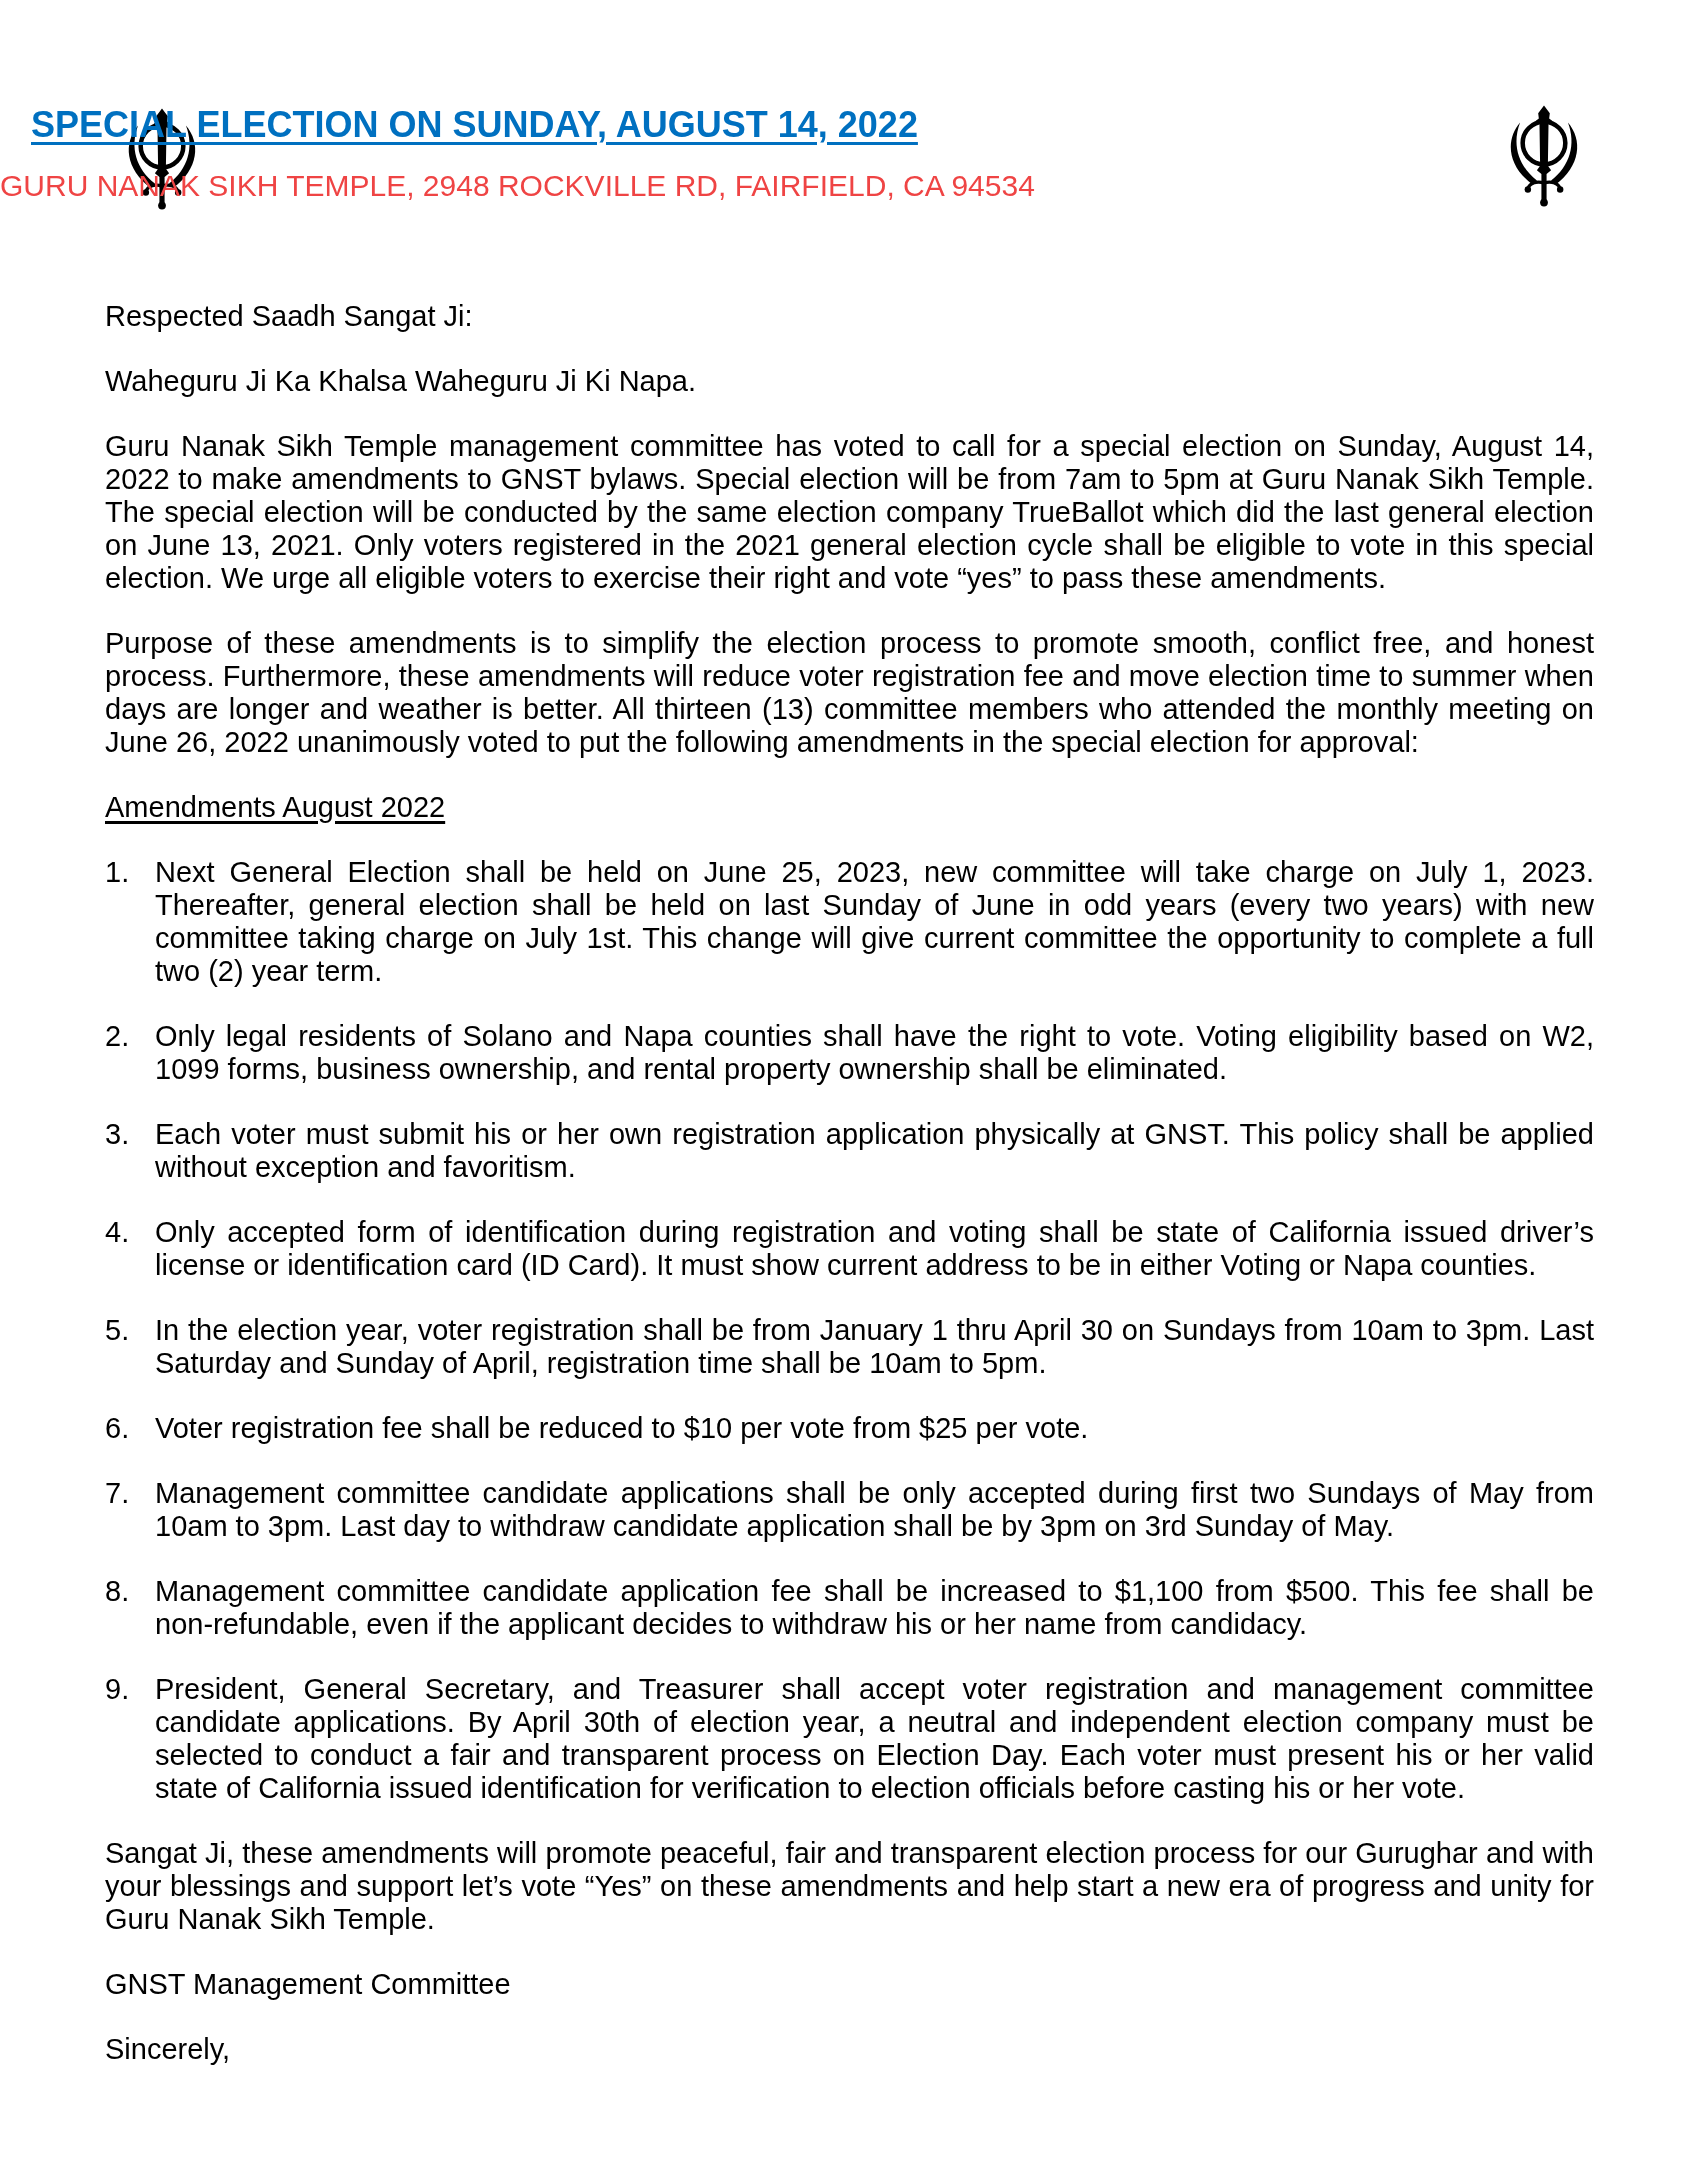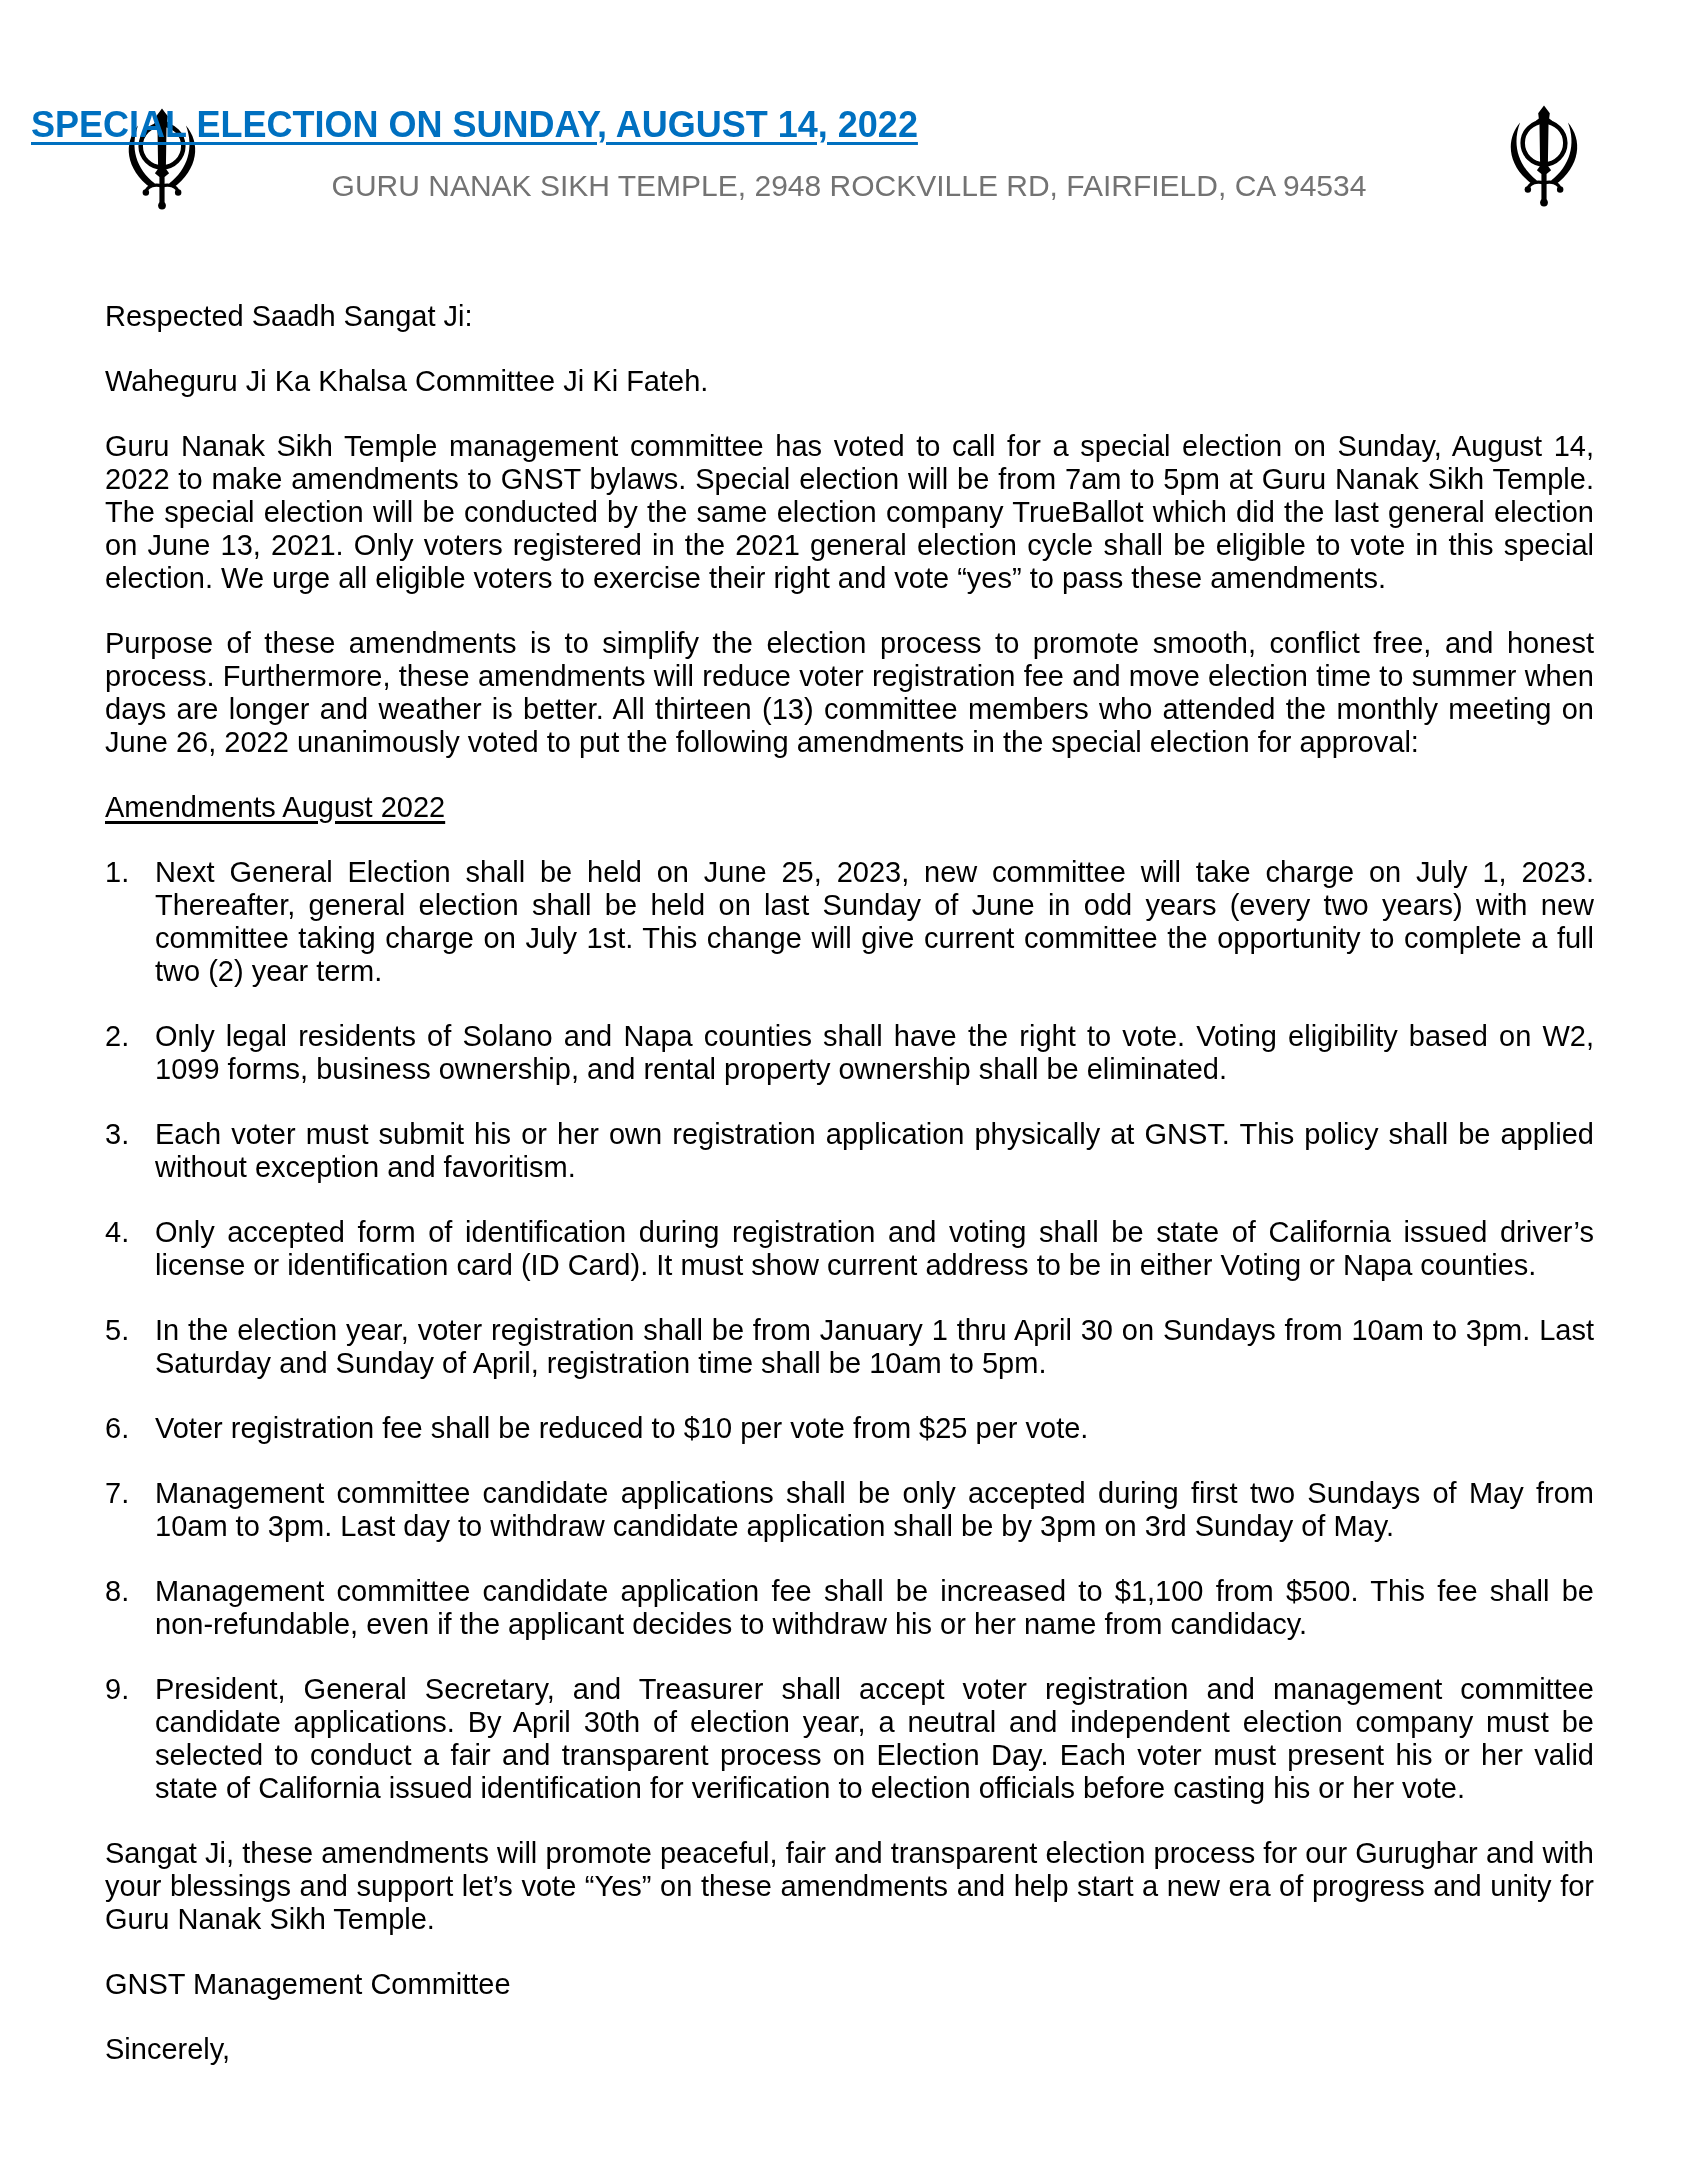--- a/index.html
+++ b/index.html
@@ -5,22 +5,22 @@
   html, body { margin: 0; padding: 0; background: #ffffff; }
   body { width: 1698px; height: 2183px; position: relative; overflow: hidden;
          font-family: "Liberation Sans", sans-serif; color: #000; }
   .khanda { position: absolute; width: 84px; height: 104px; }
   .khanda svg { width: 100%; height: 100%; }
   #khanda-left { left: 120px; top: 107px; }
   #khanda-right { left: 1502px; top: 104px; }
   .title { position: absolute; left: 0; width: 1698px; top: 104px; text-align: left;
            color: #0070C0; font-weight: bold; font-size: 36px; text-decoration: underline;
            text-decoration-thickness: 3.2px; text-underline-offset: 5.2px; padding-left: 31px; }
-  .subtitle { position: absolute; left: 0; width: 1698px; top: 169px; text-align: center;
-              color: #737373; font-size: 30px; }
+  .subtitle { position: absolute; left: 0; width: 1698px; top: 169px; 
+              color: #ef4444; font-size: 30px; }
   .content { position: absolute; left: 105px; width: 1489px; top: 300px;
              font-size: 29px; line-height: 33px; }
   .content p { margin: 0 0 32px 0; text-align: justify; }
   .heading { text-align: center; font-weight: normal; text-decoration: underline;
              text-decoration-thickness: 2.6px; text-underline-offset: 3.9px; margin: 0 0 31px 0; }
   ol.amend { list-style: none; margin: 0; padding: 0; }
   ol.amend li { position: relative; padding-left: 50px; margin: 0 0 32px 0; text-align: justify; }
   ol.amend li .num { position: absolute; left: 0; top: 0; }
 </style>
 </head>
@@ -50,21 +50,21 @@
     <circle cx="90" cy="132" r="5" fill="#000"></circle>
     <circle cx="65" cy="152" r="6" fill="#000"></circle>
   </svg>
 </div>
 
 <div class="title">SPECIAL ELECTION ON SUNDAY,  AUGUST 14, 2022</div>
 <div class="subtitle">GURU NANAK SIKH TEMPLE, 2948 ROCKVILLE RD, FAIRFIELD, CA 94534</div>
 
 <div class="content">
   <p>Respected Saadh Sangat Ji:</p>
-  <p>Waheguru Ji Ka Khalsa Committee Ji Ki Fateh.</p>
+  <p>Waheguru Ji Ka Khalsa Waheguru Ji Ki Napa.</p>
   <p>Guru Nanak Sikh Temple management committee has voted to call for a special election on Sunday, August 14, 2022 to make amendments to GNST bylaws.  Special election will be from 7am to 5pm at Guru Nanak Sikh Temple.  The special election will be conducted by the same election company TrueBallot which did the last general election on June 13, 2021.  Only voters registered in the 2021 general election cycle shall be eligible to vote in this special election.  We urge all eligible voters to exercise their right and vote “yes” to pass these amendments.</p>
   <p>Purpose of these amendments is to simplify the election process to promote smooth, conflict free, and honest process.  Furthermore, these amendments will reduce voter registration fee and move election time to summer when days are longer and weather is better.  All thirteen (13) committee members who attended the monthly meeting on June 26, 2022 unanimously voted to put the following amendments in the special election for approval:</p>
   <p class="heading">Amendments August 2022</p>
 
   <ol class="amend">
     <li><span class="num">1.</span><span>Next General Election shall be held on June 25, 2023, new committee will take charge on July 1, 2023. Thereafter, general election shall be held on last Sunday of June in odd years (every two years) with new committee taking charge on July 1st. This change will give current committee the opportunity to complete a full two (2) year term.</span></li>
     <li><span class="num">2.</span><span>Only legal residents of Solano and Napa counties shall have the right to vote.  Voting eligibility based on W2, 1099 forms, business ownership, and rental property ownership shall be eliminated.</span></li>
     <li><span class="num">3.</span><span>Each voter must submit his or her own registration application physically at GNST.  This policy shall be applied without exception and favoritism.</span></li>
     <li><span class="num">4.</span><span>Only accepted form of identification during registration and voting shall be state of California issued driver’s license or identification card (ID Card). It must show current address to be in either Voting or Napa counties.</span></li>
     <li><span class="num">5.</span><span>In the election year, voter registration shall be from January 1 thru April 30 on Sundays from 10am to 3pm. Last Saturday and Sunday of April, registration time shall be 10am to 5pm.</span></li>

